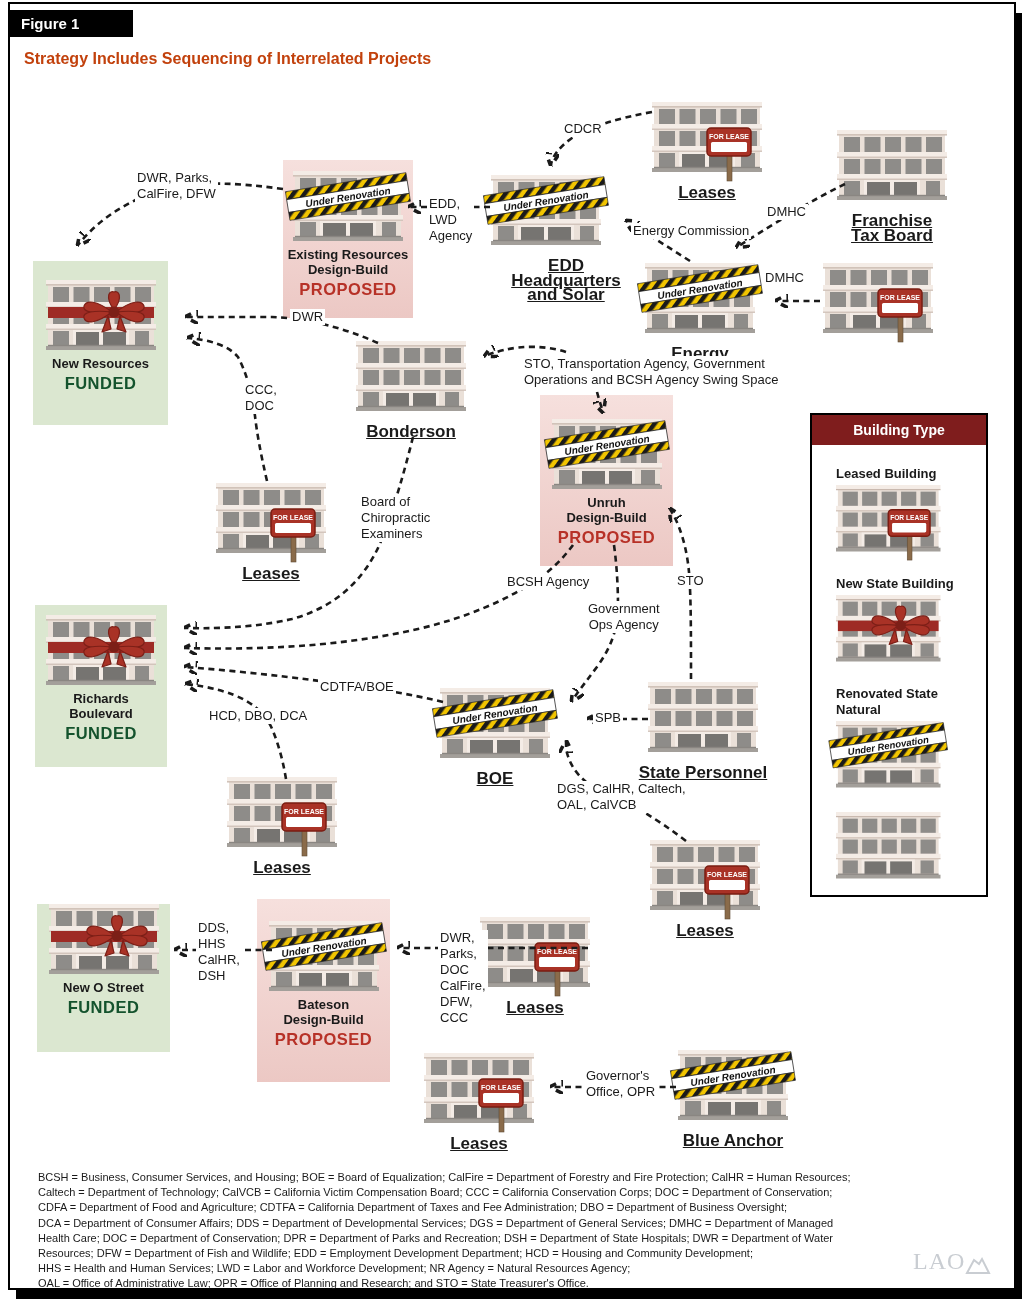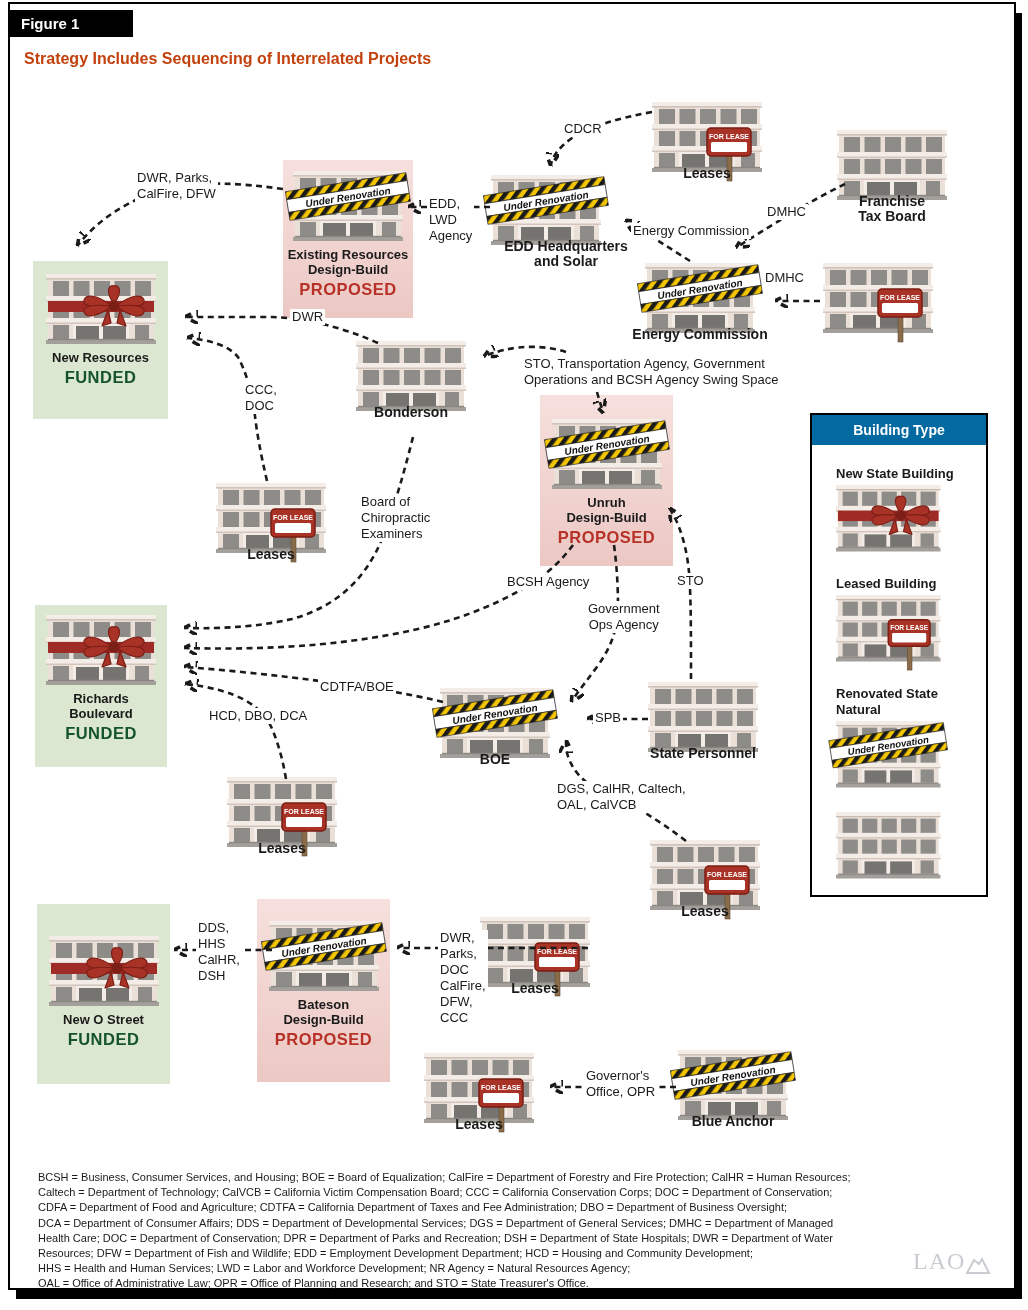--- a/index.html
+++ b/index.html
@@ -7,43 +7,43 @@
          font-family:"Liberation Sans",sans-serif;color:#1a1a1a;overflow:hidden;}
   #frame{position:absolute;left:8px;top:2px;width:1004px;height:1284px;
          border:2px solid #000;box-shadow:7px 10px 0 -1px #000;background:#fff;}
   #figtab{position:absolute;left:8px;top:10px;width:112px;height:27px;background:#000;
           color:#fff;font-weight:bold;font-size:15px;line-height:27px;padding-left:13px;z-index:40;}
   #title{position:absolute;left:24px;top:50px;font-size:16px;font-weight:bold;color:#c2410c;z-index:5;}
 
   .node{position:absolute;width:110px;z-index:10;}
   .bldg{width:110px;height:70px;}
   .bldg svg{overflow:visible;display:block;}
-  .bldg-label{position:absolute;top:64px;left:-20px;width:150px;text-align:center;
-              font-weight:bold;font-size:14px;line-height:14.5px;white-space:pre-line;}
+  .bldg-label{position:absolute;top:84px;left:-20px;width:150px;text-align:center;
+              font-weight:bold;font-size:17px;line-height:14.5px;white-space:pre-line;text-decoration:underline;}
   .node.lalign .bldg-label{left:0;text-align:center;}
 
   .pbox{position:absolute;z-index:8;text-align:center;}
   .pbox.green{background:#DBE7D0;}
   .pbox.pink{background:linear-gradient(180deg,#F6E0DD 0%,#ECC8C4 100%);}
   .pbox .bldg{margin:0 auto;}
   .box-title{font-weight:bold;font-size:13px;line-height:15px;margin-top:6px;white-space:pre-line;}
   .box-status{font-weight:bold;font-size:16.5px;margin-top:3px;letter-spacing:.5px;}
   .box-status.funded{color:#14532d;}
   .box-status.proposed{color:#B73127;}
 
   #arrows{position:absolute;left:0;top:0;z-index:20;pointer-events:none;}
   #arrows path{fill:none;stroke:#1a1a1a;stroke-width:2.6;stroke-dasharray:6 4.5;}
 
   .alabel{position:absolute;z-index:30;font-size:13px;line-height:16px;background:#fff;
           padding:0 2px;white-space:pre-line;}
   .alabel.ctr{text-align:center;}
 
   #legend{position:absolute;left:810px;top:413px;width:174px;height:480px;border:2px solid #000;
           background:#fff;z-index:9;}
-  #legend-header{background:#0369a1;color:#fff;font-weight:bold;font-size:14px;height:30px;
+  #legend-header{background:#7f1d1d;color:#fff;font-weight:bold;font-size:14px;height:30px;
                  line-height:30px;text-align:center;}
   .leg-item{padding:0 0 0 24px;margin-top:21px;}
   .leg-label{font-weight:bold;font-size:13px;line-height:16px;margin-bottom:3px;white-space:pre-line;}
   .leg-item .bldg{transform:scale(.95);transform-origin:left top;}
   .leg-item.leaseitem{margin-bottom:10px;}
 
   #footnote{position:absolute;left:38px;top:1170px;width:960px;font-size:11px;line-height:15.2px;
             white-space:pre-line;z-index:5;}
   #lao-logo{position:absolute;left:913px;top:1248px;z-index:6;color:#C9CDD2;
             font-family:"Liberation Serif",serif;font-size:24px;letter-spacing:1px;display:flex;align-items:flex-end;}
@@ -606,21 +606,21 @@
             <rect x="-6" y="19" width="122" height="13" fill="#fff" stroke="#1a1a1a" stroke-width="0.7"></rect>
             <text x="55" y="29.5" text-anchor="middle" font-size="10" font-weight="bold" font-style="italic" fill="#111" font-family="Liberation Sans, sans-serif">Under Renovation</text>
             <rect x="-6" y="32" width="122" height="8" fill="url(#stp4)" stroke="#1a1a1a" stroke-width="0.6"></rect>
           </g>
         </svg>
       </div>
     <div class="box-title">Existing Resources
 Design-Build</div>
     <div class="box-status proposed">PROPOSED</div>
   </div>
-  <div class="pbox green" style="left:33px;top:261px;width:135px;height:145px;padding-top:13px">
+  <div class="pbox green" style="left:33px;top:261px;width:135px;height:145px;padding-top:19px">
     <div class="bldg">
         <svg width="110" height="70" viewBox="0 0 110 70" style="overflow:visible">
           <rect x="2" y="3" width="106" height="64" fill="#EAE0D8"></rect>
           <rect x="0" y="0" width="110" height="5" fill="#F4ECE6"></rect>
           <rect x="0" y="4.2" width="110" height="1.3" fill="#C9B9AF"></rect>
           <rect x="7" y="7" width="16" height="15" fill="#8E8C89"></rect>
           <rect x="27.5" y="7" width="16" height="15" fill="#8E8C89"></rect>
           <rect x="48" y="7" width="16" height="15" fill="#8E8C89"></rect>
           <rect x="68.5" y="7" width="16" height="15" fill="#8E8C89"></rect>
           <rect x="89" y="7" width="16" height="15" fill="#8E8C89"></rect>
@@ -738,21 +738,21 @@
             <path d="M62,36 L56,52 L65,49 Z"></path>
             <path d="M74,36 L80,52 L71,49 Z"></path>
             <circle cx="68" cy="32" r="5.5" fill="#7C1F17" stroke="none"></circle>
           </g>
         </svg>
       </div>
     <div class="box-title">Richards
 Boulevard</div>
     <div class="box-status funded">FUNDED</div>
   </div>
-  <div class="pbox green" style="left:37px;top:904px;width:133px;height:148px;padding-top:32px">
+  <div class="pbox green" style="left:37px;top:904px;width:133px;height:148px;padding-top:0">
     <div class="bldg">
         <svg width="110" height="70" viewBox="0 0 110 70" style="overflow:visible">
           <rect x="2" y="3" width="106" height="64" fill="#EAE0D8"></rect>
           <rect x="0" y="0" width="110" height="5" fill="#F4ECE6"></rect>
           <rect x="0" y="4.2" width="110" height="1.3" fill="#C9B9AF"></rect>
           <rect x="7" y="7" width="16" height="15" fill="#8E8C89"></rect>
           <rect x="27.5" y="7" width="16" height="15" fill="#8E8C89"></rect>
           <rect x="48" y="7" width="16" height="15" fill="#8E8C89"></rect>
           <rect x="68.5" y="7" width="16" height="15" fill="#8E8C89"></rect>
           <rect x="89" y="7" width="16" height="15" fill="#8E8C89"></rect>
@@ -897,20 +897,55 @@
 Parks,
 DOC
 CalFire,
 DFW,
 CCC</div>
   <div class="alabel" style="left:584px;top:1068px">Governor's
 Office, OPR</div>
 
   <div id="legend">
     <div id="legend-header">Building Type</div>
+    <div class="leg-item leaseitem">
+      <div class="leg-label">Leased Building</div>
+      <div class="bldg">
+          <svg width="110" height="70" viewBox="0 0 110 70" style="overflow:visible">
+            <rect x="2" y="3" width="106" height="64" fill="#EAE0D8"></rect>
+            <rect x="0" y="0" width="110" height="5" fill="#F4ECE6"></rect>
+            <rect x="0" y="4.2" width="110" height="1.3" fill="#C9B9AF"></rect>
+            <rect x="7" y="7" width="16" height="15" fill="#8E8C89"></rect>
+            <rect x="27.5" y="7" width="16" height="15" fill="#8E8C89"></rect>
+            <rect x="48" y="7" width="16" height="15" fill="#8E8C89"></rect>
+            <rect x="68.5" y="7" width="16" height="15" fill="#8E8C89"></rect>
+            <rect x="89" y="7" width="16" height="15" fill="#8E8C89"></rect>
+            <rect x="0" y="22" width="110" height="5.5" fill="#F4ECE6"></rect>
+            <rect x="0" y="26.6" width="110" height="1.2" fill="#CDBDB3"></rect>
+            <rect x="7" y="29" width="16" height="15" fill="#8E8C89"></rect>
+            <rect x="27.5" y="29" width="16" height="15" fill="#8E8C89"></rect>
+            <rect x="48" y="29" width="16" height="15" fill="#8E8C89"></rect>
+            <rect x="68.5" y="29" width="16" height="15" fill="#8E8C89"></rect>
+            <rect x="89" y="29" width="16" height="15" fill="#8E8C89"></rect>
+            <rect x="0" y="44" width="110" height="5.5" fill="#F4ECE6"></rect>
+            <rect x="0" y="48.6" width="110" height="1.2" fill="#CDBDB3"></rect>
+            <rect x="7" y="51" width="16" height="14" fill="#8E8C89"></rect>
+            <rect x="89" y="51" width="14" height="14" fill="#8E8C89"></rect>
+            <rect x="27" y="50" width="56" height="16" fill="#F4ECE6"></rect>
+            <rect x="30" y="52" width="23" height="14" fill="#767471"></rect>
+            <rect x="57" y="52" width="23" height="14" fill="#767471"></rect>
+            <rect x="0" y="66" width="110" height="4" fill="#A39F9A"></rect>
+            <rect x="2" y="64.8" width="106" height="1.4" fill="#8A8682"></rect>
+            <rect x="75" y="33" width="5" height="46" fill="#8A6B4A" stroke="#5F4A33" stroke-width="0.6"></rect>
+            <rect x="55" y="26" width="44" height="28" rx="4" fill="#A93226" stroke="#7A1D12" stroke-width="1.5"></rect>
+            <text x="77" y="36.5" text-anchor="middle" font-size="7" font-weight="bold" fill="#fff" font-family="Liberation Sans, sans-serif">FOR LEASE</text>
+            <rect x="59" y="40" width="36" height="10" rx="1.5" fill="#fff"></rect>
+          </svg>
+        </div>
+    </div>
     <div class="leg-item">
       <div class="leg-label">New State Building</div>
       <div class="bldg">
           <svg width="110" height="70" viewBox="0 0 110 70" style="overflow:visible">
             <rect x="2" y="3" width="106" height="64" fill="#EAE0D8"></rect>
             <rect x="0" y="0" width="110" height="5" fill="#F4ECE6"></rect>
             <rect x="0" y="4.2" width="110" height="1.3" fill="#C9B9AF"></rect>
             <rect x="7" y="7" width="16" height="15" fill="#8E8C89"></rect>
             <rect x="27.5" y="7" width="16" height="15" fill="#8E8C89"></rect>
             <rect x="48" y="7" width="16" height="15" fill="#8E8C89"></rect>
@@ -936,55 +971,20 @@
             <g fill="#A93226" stroke="#7C1F17" stroke-width="1.2" stroke-linejoin="round">
               <path d="M66,32 C50,20 40,20 38,26 C36,32 48,34 66,32 Z"></path>
               <path d="M66,32 C50,44 40,44 38,38 C36,32 48,30 66,32 Z"></path>
               <path d="M70,32 C86,20 96,20 98,26 C100,32 88,34 70,32 Z"></path>
               <path d="M70,32 C86,44 96,44 98,38 C100,32 88,30 70,32 Z"></path>
               <path d="M68,30 C58,16 64,10 68,12 C72,10 78,16 68,30 Z"></path>
               <path d="M62,36 L56,52 L65,49 Z"></path>
               <path d="M74,36 L80,52 L71,49 Z"></path>
               <circle cx="68" cy="32" r="5.5" fill="#7C1F17" stroke="none"></circle>
             </g>
-          </svg>
-        </div>
-    </div>
-    <div class="leg-item leaseitem">
-      <div class="leg-label">Leased Building</div>
-      <div class="bldg">
-          <svg width="110" height="70" viewBox="0 0 110 70" style="overflow:visible">
-            <rect x="2" y="3" width="106" height="64" fill="#EAE0D8"></rect>
-            <rect x="0" y="0" width="110" height="5" fill="#F4ECE6"></rect>
-            <rect x="0" y="4.2" width="110" height="1.3" fill="#C9B9AF"></rect>
-            <rect x="7" y="7" width="16" height="15" fill="#8E8C89"></rect>
-            <rect x="27.5" y="7" width="16" height="15" fill="#8E8C89"></rect>
-            <rect x="48" y="7" width="16" height="15" fill="#8E8C89"></rect>
-            <rect x="68.5" y="7" width="16" height="15" fill="#8E8C89"></rect>
-            <rect x="89" y="7" width="16" height="15" fill="#8E8C89"></rect>
-            <rect x="0" y="22" width="110" height="5.5" fill="#F4ECE6"></rect>
-            <rect x="0" y="26.6" width="110" height="1.2" fill="#CDBDB3"></rect>
-            <rect x="7" y="29" width="16" height="15" fill="#8E8C89"></rect>
-            <rect x="27.5" y="29" width="16" height="15" fill="#8E8C89"></rect>
-            <rect x="48" y="29" width="16" height="15" fill="#8E8C89"></rect>
-            <rect x="68.5" y="29" width="16" height="15" fill="#8E8C89"></rect>
-            <rect x="89" y="29" width="16" height="15" fill="#8E8C89"></rect>
-            <rect x="0" y="44" width="110" height="5.5" fill="#F4ECE6"></rect>
-            <rect x="0" y="48.6" width="110" height="1.2" fill="#CDBDB3"></rect>
-            <rect x="7" y="51" width="16" height="14" fill="#8E8C89"></rect>
-            <rect x="89" y="51" width="14" height="14" fill="#8E8C89"></rect>
-            <rect x="27" y="50" width="56" height="16" fill="#F4ECE6"></rect>
-            <rect x="30" y="52" width="23" height="14" fill="#767471"></rect>
-            <rect x="57" y="52" width="23" height="14" fill="#767471"></rect>
-            <rect x="0" y="66" width="110" height="4" fill="#A39F9A"></rect>
-            <rect x="2" y="64.8" width="106" height="1.4" fill="#8A8682"></rect>
-            <rect x="75" y="33" width="5" height="46" fill="#8A6B4A" stroke="#5F4A33" stroke-width="0.6"></rect>
-            <rect x="55" y="26" width="44" height="28" rx="4" fill="#A93226" stroke="#7A1D12" stroke-width="1.5"></rect>
-            <text x="77" y="36.5" text-anchor="middle" font-size="7" font-weight="bold" fill="#fff" font-family="Liberation Sans, sans-serif">FOR LEASE</text>
-            <rect x="59" y="40" width="36" height="10" rx="1.5" fill="#fff"></rect>
           </svg>
         </div>
     </div>
     <div class="leg-item">
       <div class="leg-label">Renovated State Natural</div>
       <div class="bldg">
           <svg width="110" height="70" viewBox="0 0 110 70" style="overflow:visible">
             <rect x="2" y="3" width="106" height="64" fill="#EAE0D8"></rect>
             <rect x="0" y="0" width="110" height="5" fill="#F4ECE6"></rect>
             <rect x="0" y="4.2" width="110" height="1.3" fill="#C9B9AF"></rect>

